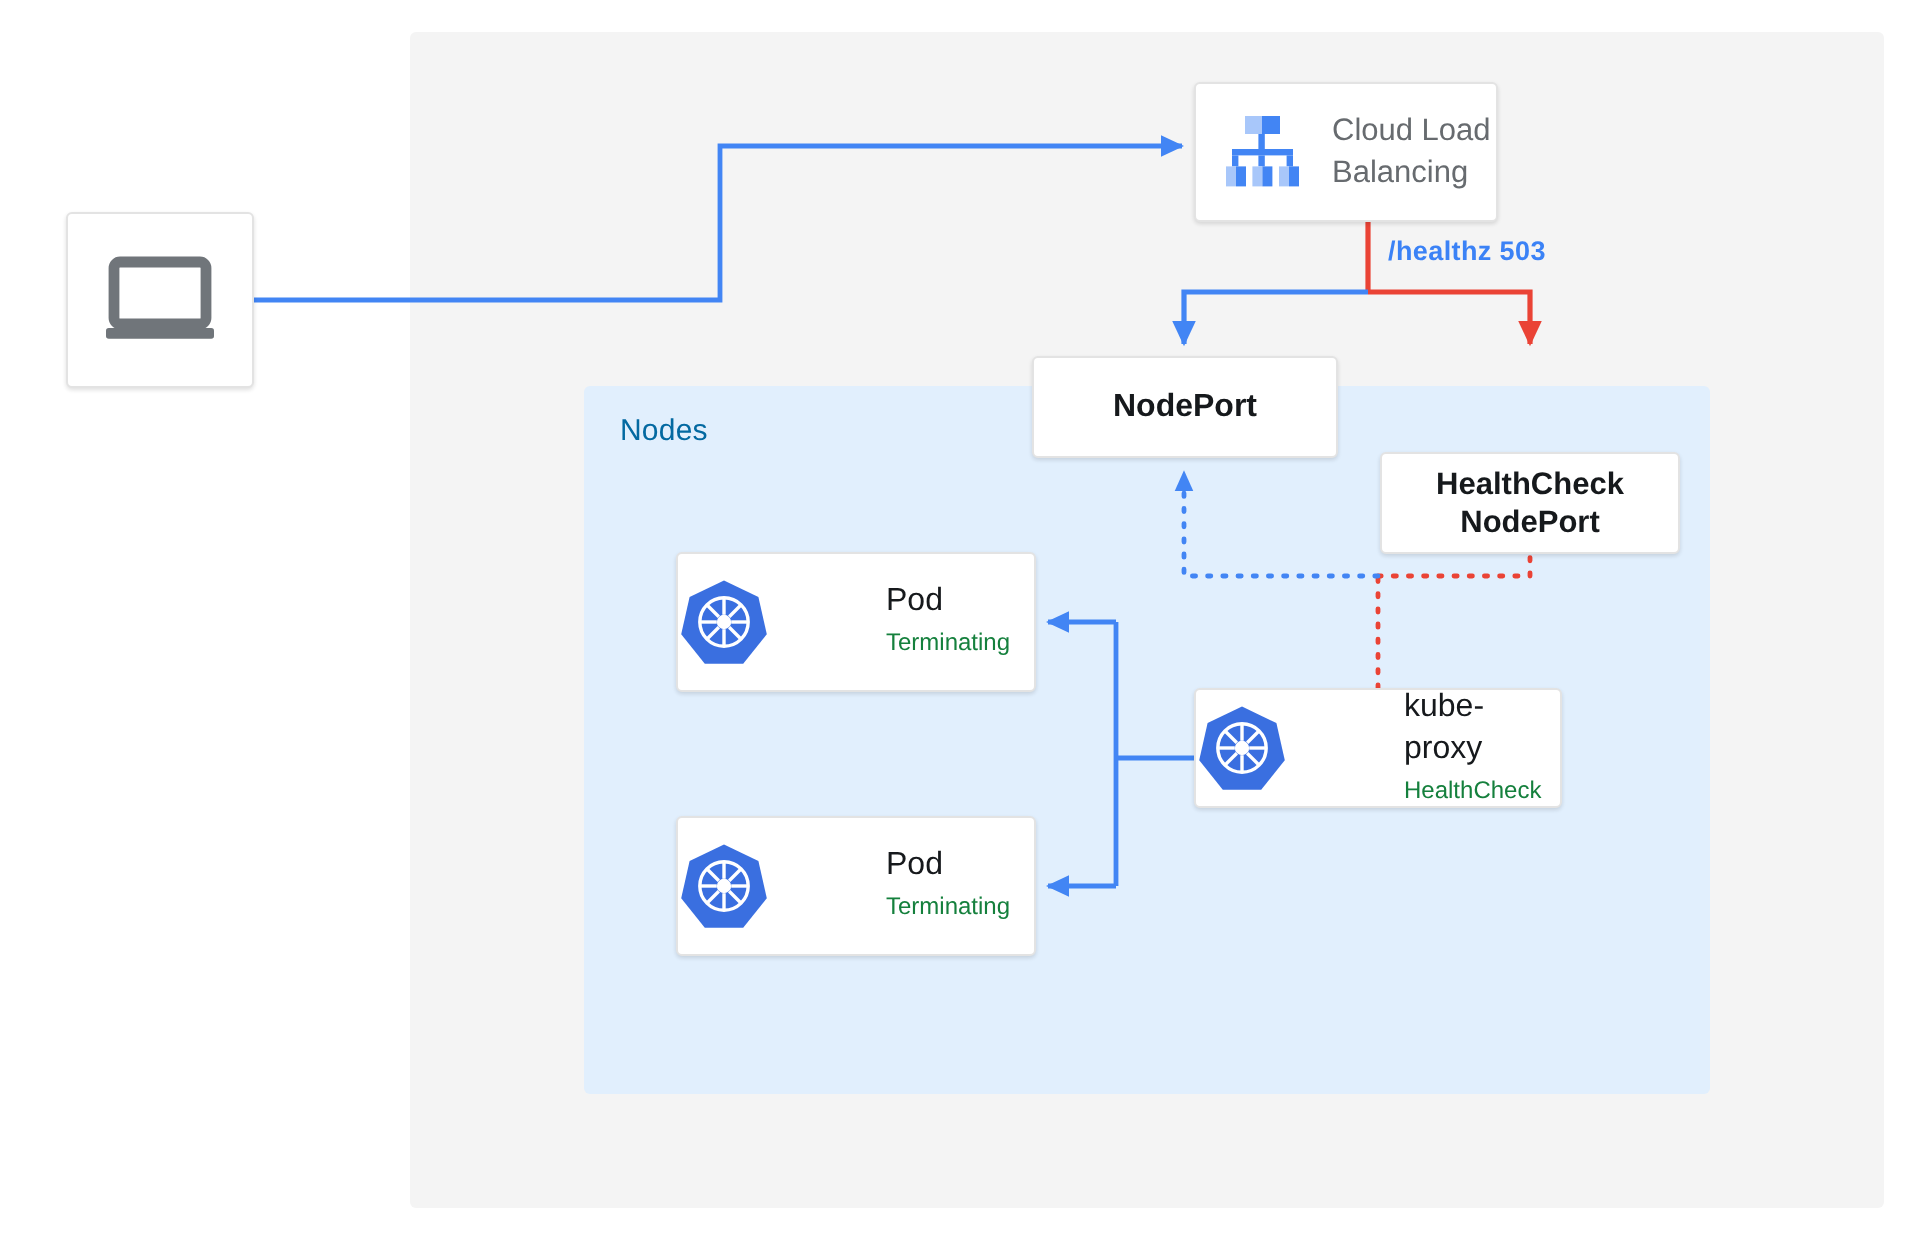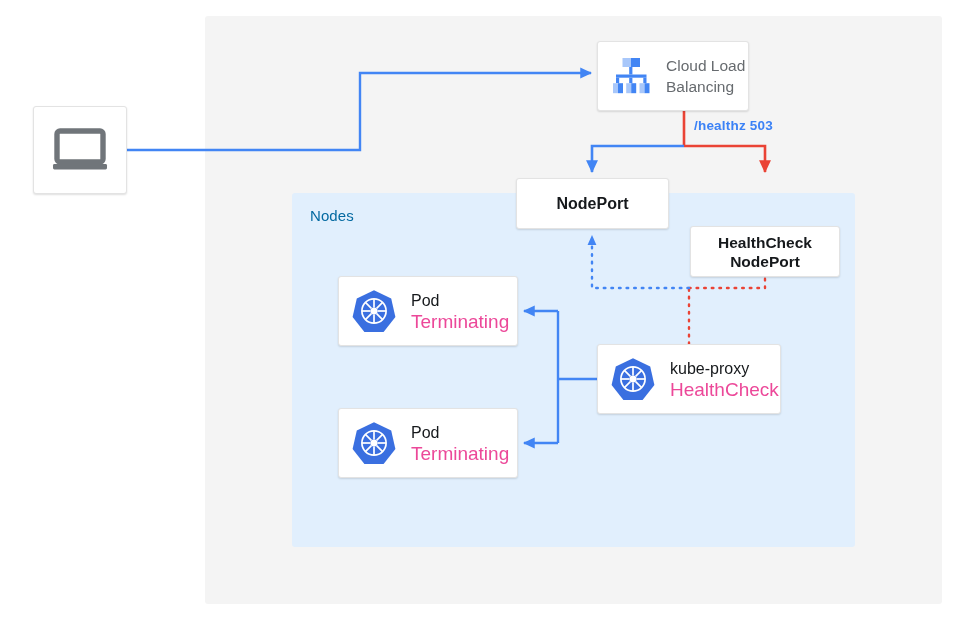--- a/index.html
+++ b/index.html
@@ -112,37 +112,37 @@
     font-size: 15.5px;
     line-height: 19px;
     margin-top: 48px;
   }
   .np-box span { white-space: pre-line; display: block; }
 
   
   .k8s-card {
     display: flex;
     align-items: center;
-    padding-left: 12px;
+    gap: 44px;
   }
   .k8s-logo { width: 46px; height: 46px; flex: none; }
   .k8s-txt { margin-left: 14px; }
   .k8s-title {
     font-size: 16px;
     color: #16191c;
     line-height: 21px;
   }
   .k8s-sub {
-    font-size: 19px;
-    color: #ec4899;
+    font-size: 12px;
+    color: #15803d;
     line-height: 21px;
   }
   #pod-box-1 { left: 338px; top: 276px; width: 180px; height: 70px; }
   #pod-box-2 { left: 338px; top: 408px; width: 180px; height: 70px; }
-  #kubeproxy-box { left: 597px; top: 344px; width: 184px; height: 70px; }
+  #kubeproxy-box { left: 597px; top: 344px; width: 184px; height: 60px; }
 
   
   #healthz-label {
     left: 694px;
     top: 118px;
     font-size: 13.5px;
     font-weight: bold;
     color: #3b82f6;
     letter-spacing: .2px;
   }

